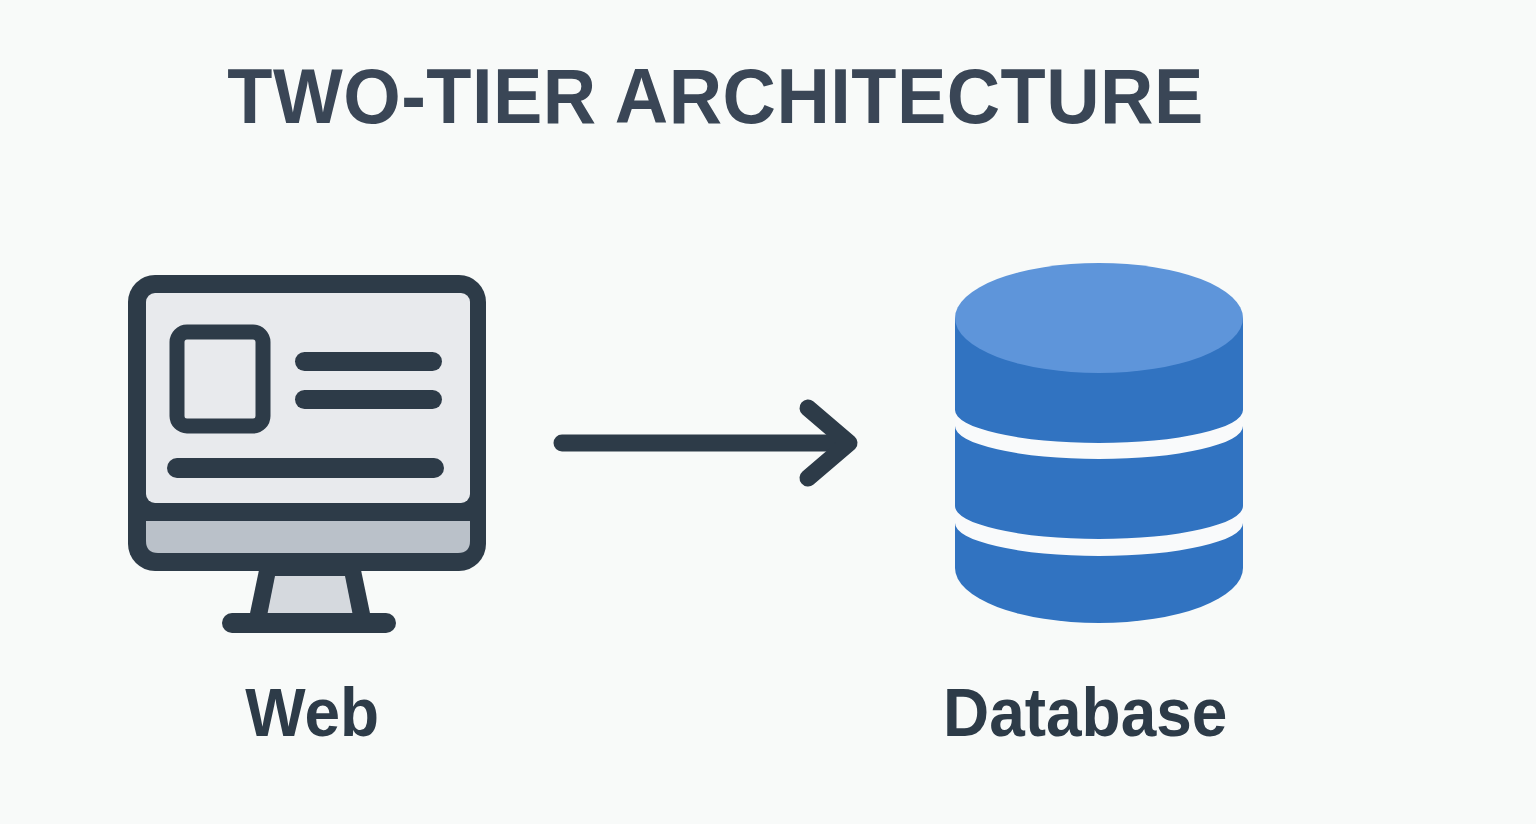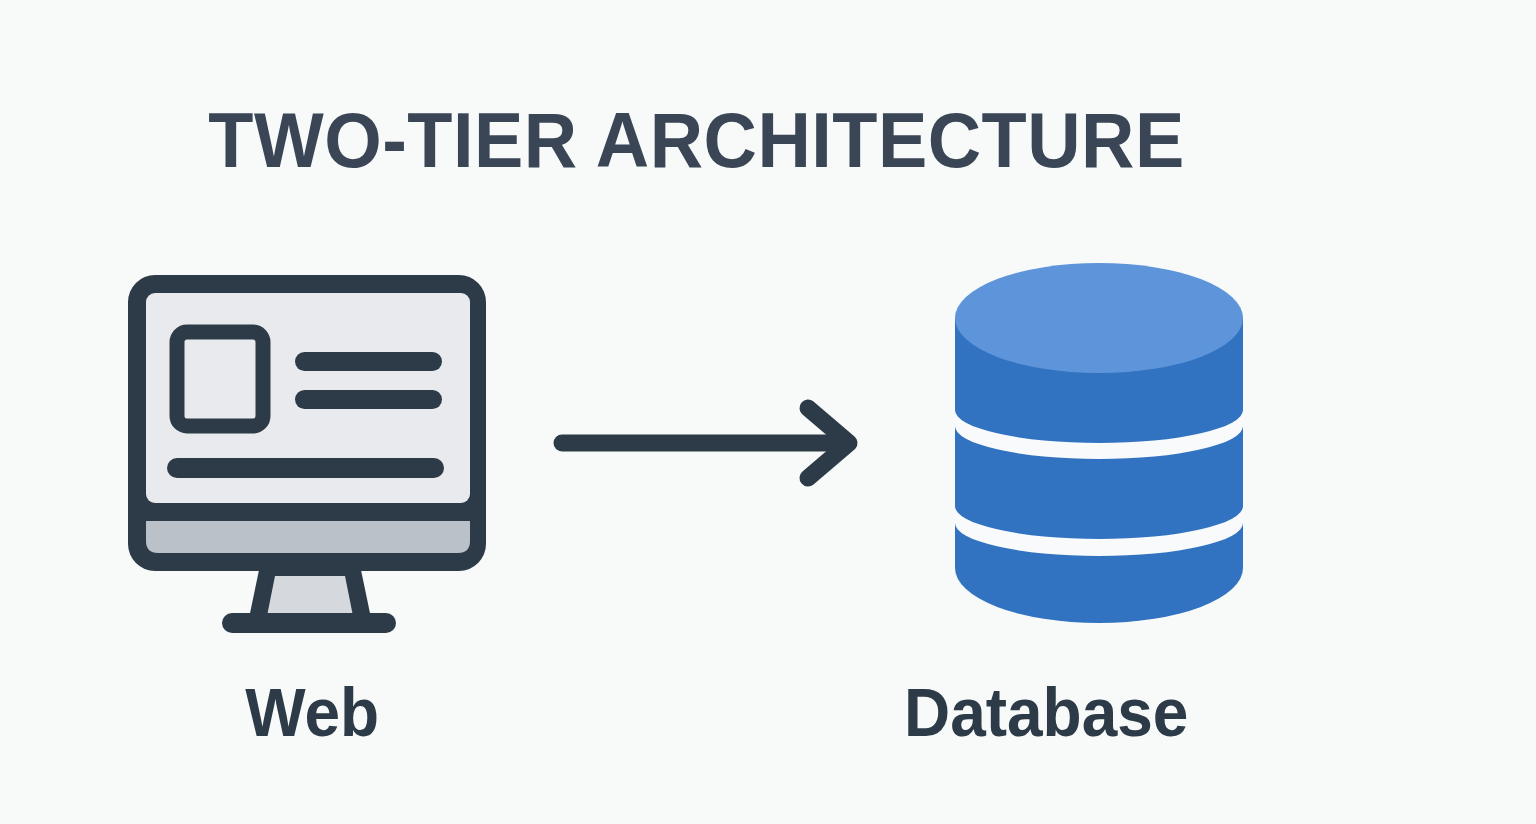--- a/index.html
+++ b/index.html
@@ -19,29 +19,28 @@
     background:var(--background);
     font-family:"Liberation Sans","DejaVu Sans",sans-serif;
     overflow:hidden;
   }
   .canvas{
     position:relative;
     width:1536px;height:824px;
   }
   .title{
     position:absolute;
-    left:188px;top:50px;width:1000px;
+    left:207px;top:50px;width:1000px;
     text-align:left;
     font-size:77px;
     font-weight:bold;
     line-height:1.2;
     letter-spacing:0.5px;
     color:var(--title-ink);
     white-space:nowrap;
-    margin-top:44px;
   }
   .title .condense{
     display:inline-block;
     transform:scaleX(0.96);
     transform-origin:center;
   }
   .icon{position:absolute;display:block;}
   .monitor-icon{left:128px;top:275px;width:358px;height:360px;}
   .arrow-icon{left:552px;top:396px;width:310px;height:94px;}
   .database-icon{left:953px;top:261px;width:292px;height:365px;}
@@ -55,21 +54,21 @@
     line-height:1.2;
     color:var(--ink);
     white-space:nowrap;
   }
   .node-label .condense{
     display:inline-block;
     transform:scaleX(0.94);
     transform-origin:center;
   }
   .label-web{left:112px;}
-  .label-database{left:846px;}
+  .label-database{left:885px;}
   
   .ink{fill:var(--ink);}
   .ink-stroke{fill:none;stroke:var(--ink);}
   .screen{fill:var(--screen-fill);}
   .bezel{fill:var(--bezel-gray);}
   .stand{fill:var(--stand-gray);}
   .db-body{fill:var(--db-body);}
   .db-top{fill:var(--db-top);}
   .db-gap{fill:var(--db-gap);}
 </style>

